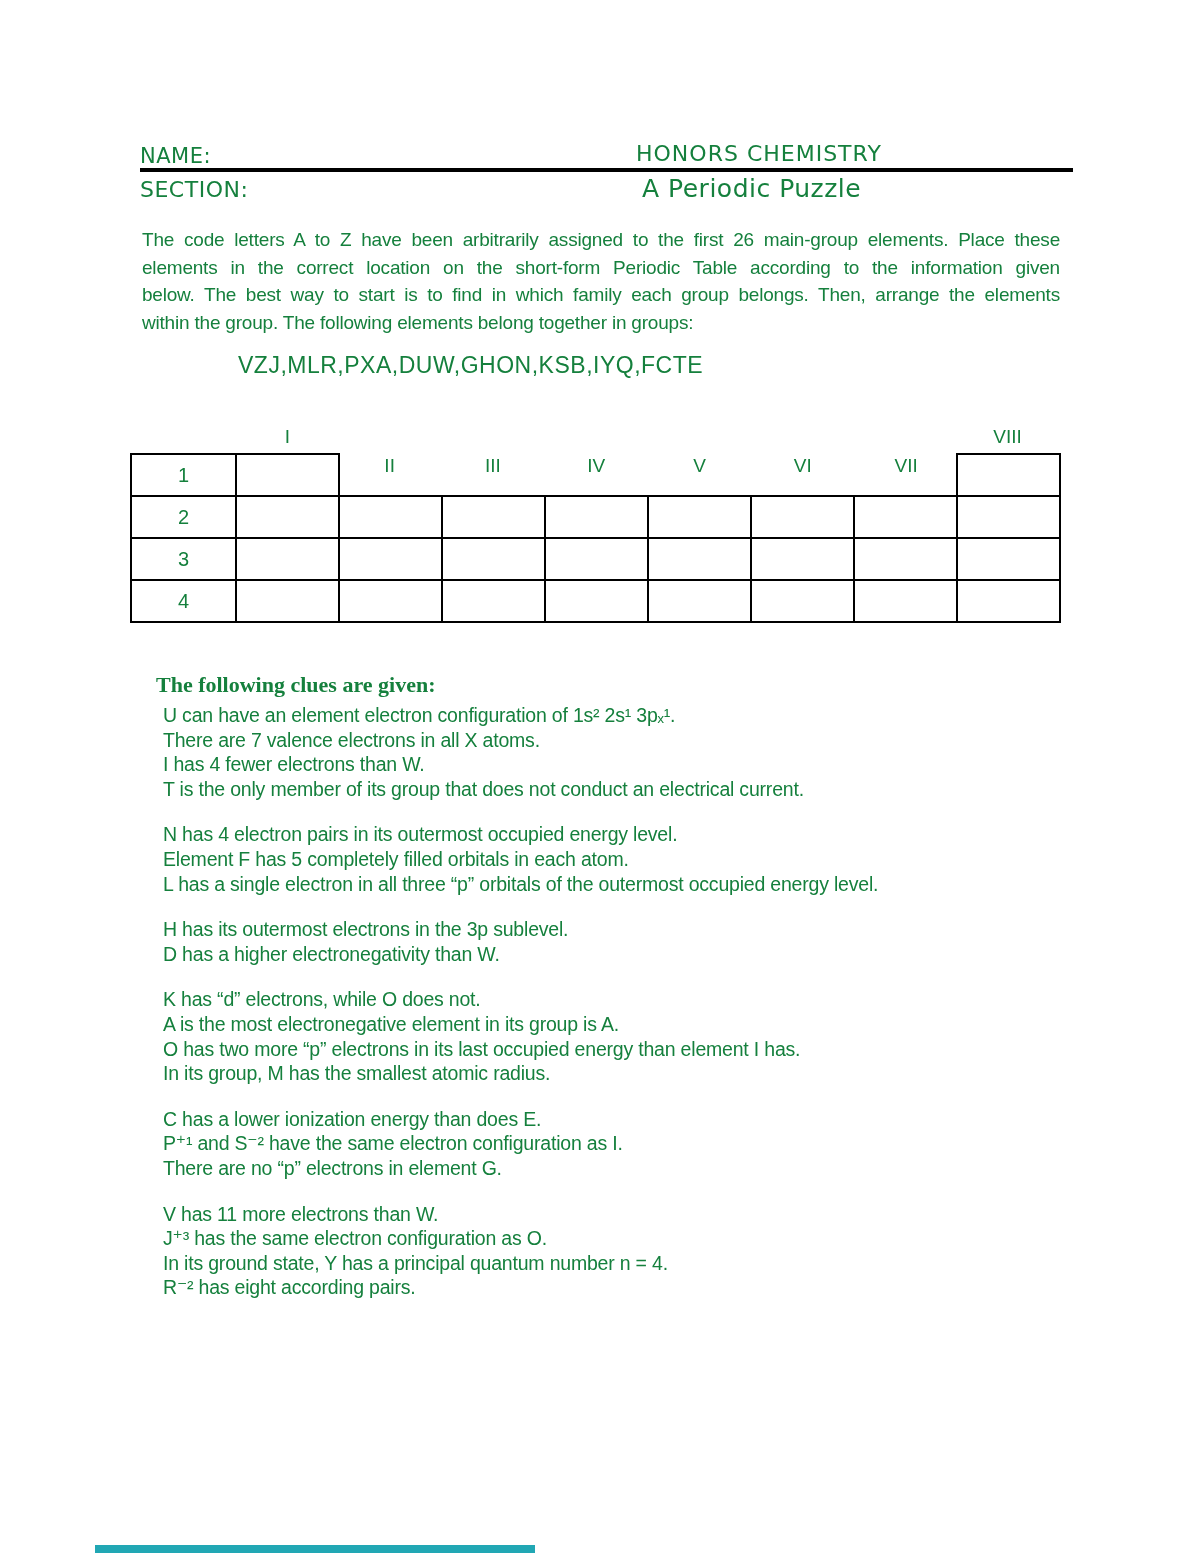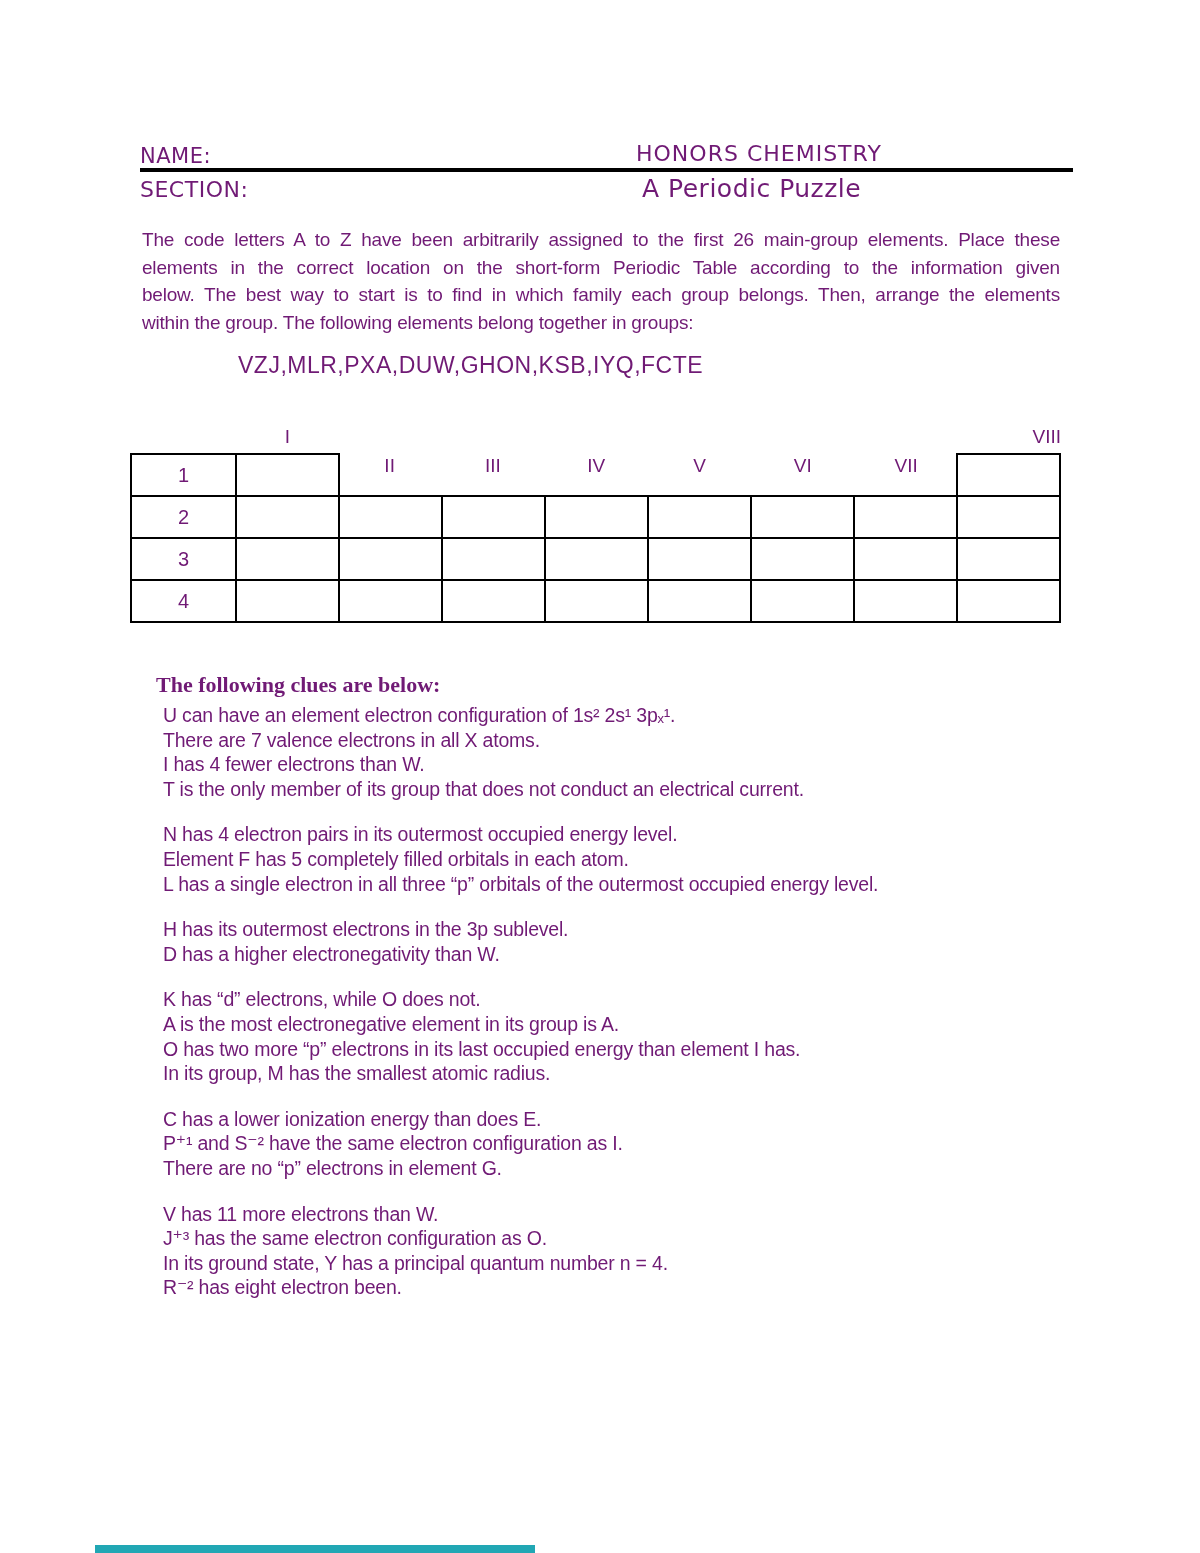--- a/index.html
+++ b/index.html
@@ -1,21 +1,21 @@
 <!DOCTYPE html>
 <html><head>
 <meta charset="utf-8">
 <style>
   * { margin:0; padding:0; box-sizing:border-box; }
   html,body { background:#ffffff; }
   .page {
     position:relative;
     width:1200px; height:1553px;
     background:#ffffff;
-    color:#701a75;
+    color:#15803d;
     font-family:"Liberation Sans","DejaVu Sans",sans-serif;
     overflow:hidden;
   }
   
   .name-label {
     position:absolute; left:140px; top:144px;
     font-family:"DejaVu Sans","Liberation Sans",sans-serif;
     font-size:21px; letter-spacing:0.5px;
   }
   .course-title {
@@ -48,21 +48,21 @@
   .groups-row {
     position:absolute; left:238px; top:352px;
     display:flex; 
     font-size:23px; letter-spacing:0.5px;
   }
   
   .ptable { position:absolute; left:130px; top:426px; width:931px; }
   .ptable .toplabels { position:relative; height:27px; font-size:19px; }
   .ptable .toplabels .tl { position:absolute; top:0; text-align:center; }
   .ptable .tl.g1   { left:105px; width:105px; }
-  .ptable .tl.g8   { left:824px; width:107px;text-align:right; }
+  .ptable .tl.g8   { left:824px; width:107px; }
   .prow { display:flex; height:44px; }
   .prow + .prow { margin-top:-2px; }
   .pcell {
     border:2px solid #000; background:#fff;
     width:105px; flex:0 0 auto;
   }
   .pcell + .pcell, .pcell + .pmid, .pmid + .pcell { margin-left:-2px; }
   .pcell.labelcol {
     width:107px;
     display:flex; align-items:center; justify-content:center;
@@ -170,21 +170,21 @@
           <div class="pcell"></div>
           <div class="pcell"></div>
           <div class="pcell"></div>
           <div class="pcell"></div>
           <div class="pcell"></div>
         </div>
       </div>
   </div>
 
   <div class="clues">
-    <div class="clues-heading">The following clues are below:</div>
+    <div class="clues-heading">The following clues are given:</div>
     <div id="clue-blocks">
         <div class="clue-block">
           <div class="clue-line">U can have an element electron configuration of 1s² 2s¹  3pₓ¹.</div>
           <div class="clue-line">There are 7 valence electrons in all X atoms.</div>
           <div class="clue-line">I  has 4 fewer electrons than W.</div>
           <div class="clue-line">T is the only member of its group that does not conduct an electrical current.</div>
         </div>
         <div class="clue-block">
           <div class="clue-line">N has 4 electron pairs in its outermost occupied energy level.</div>
           <div class="clue-line">Element F has 5 completely filled orbitals in each atom.</div>
@@ -202,20 +202,20 @@
         </div>
         <div class="clue-block">
           <div class="clue-line">C has a lower ionization energy than does E.</div>
           <div class="clue-line">P⁺¹ and S⁻² have the same electron configuration as I.</div>
           <div class="clue-line">There are no “p” electrons in element G.</div>
         </div>
         <div class="clue-block">
           <div class="clue-line">V has 11 more electrons than W.</div>
           <div class="clue-line">J⁺³ has the same electron configuration as O.</div>
           <div class="clue-line">In its ground state, Y has a principal quantum number n = 4.</div>
-          <div class="clue-line">R⁻² has eight electron been.</div>
+          <div class="clue-line">R⁻² has eight according pairs.</div>
         </div>
       </div>
   </div>
 
   <div class="bottom-strip"></div>
 
 </div>
 
 </body></html>

